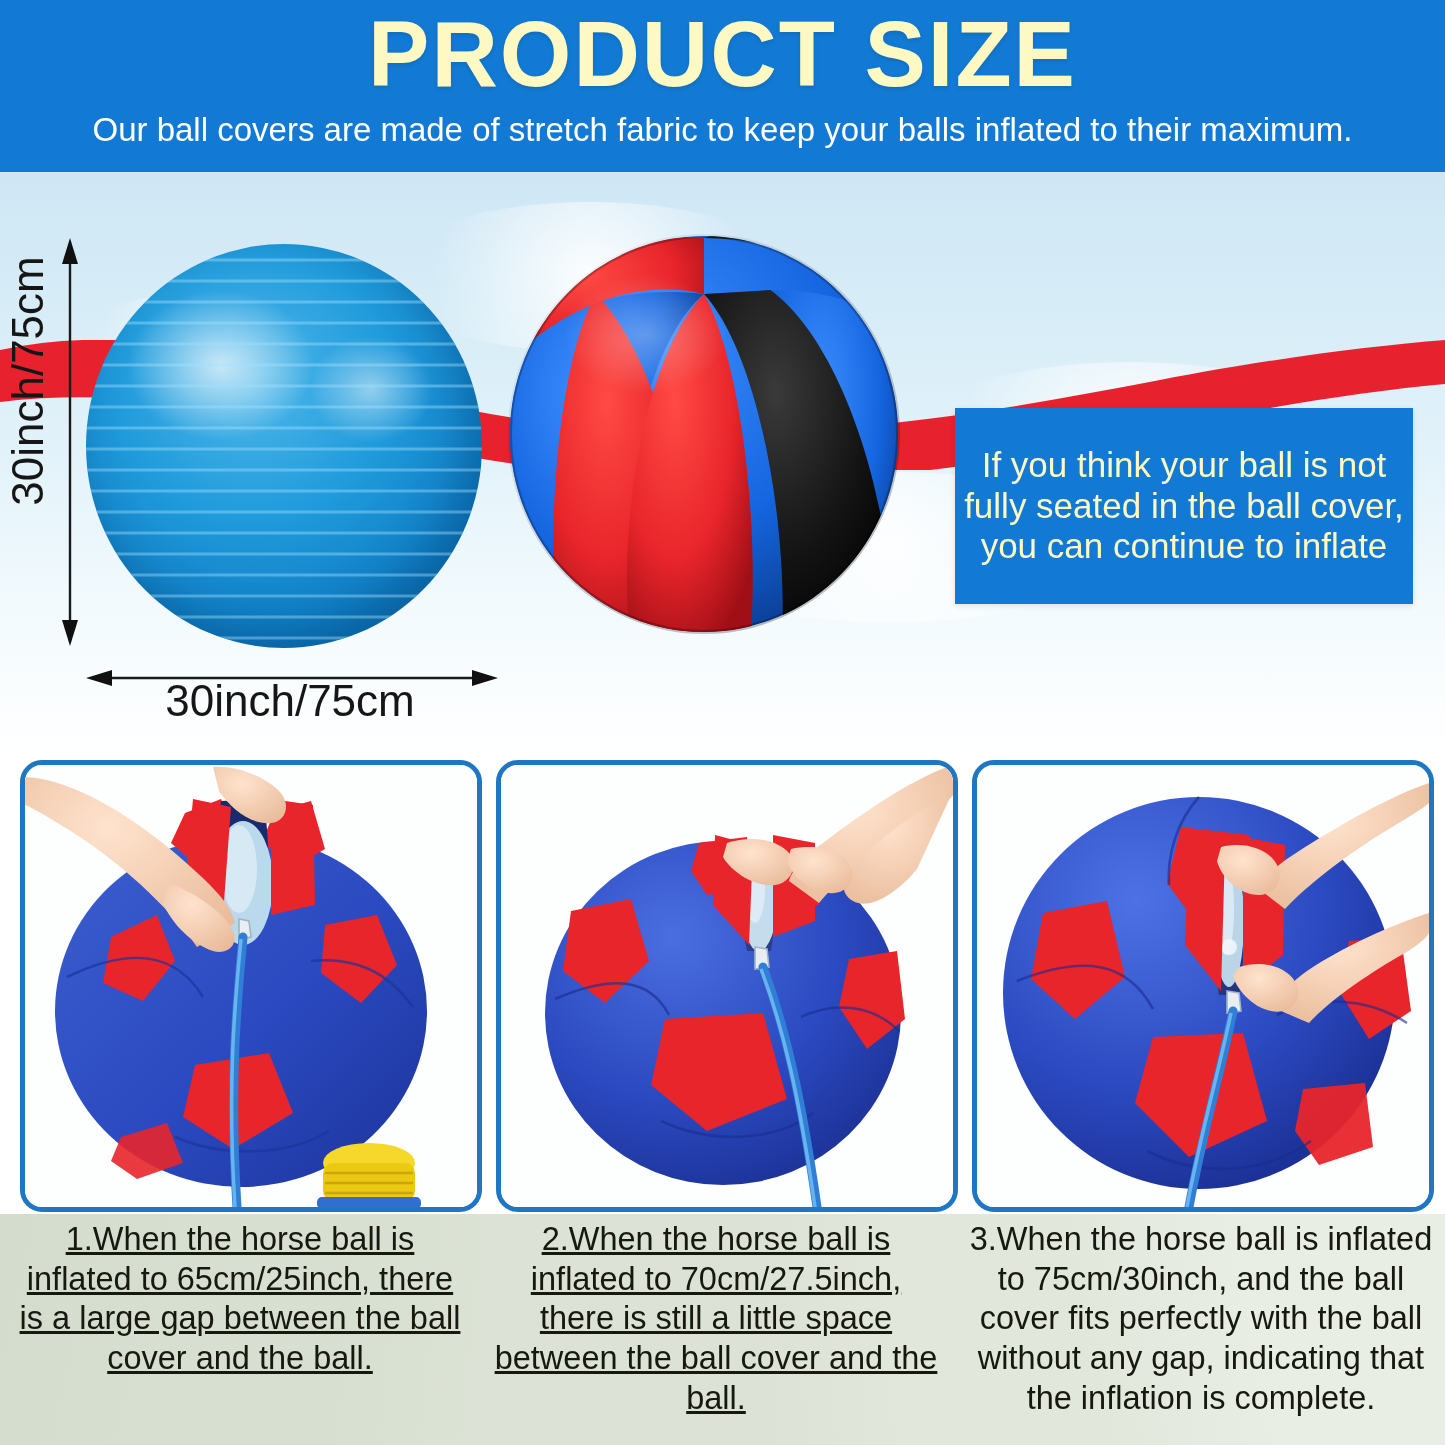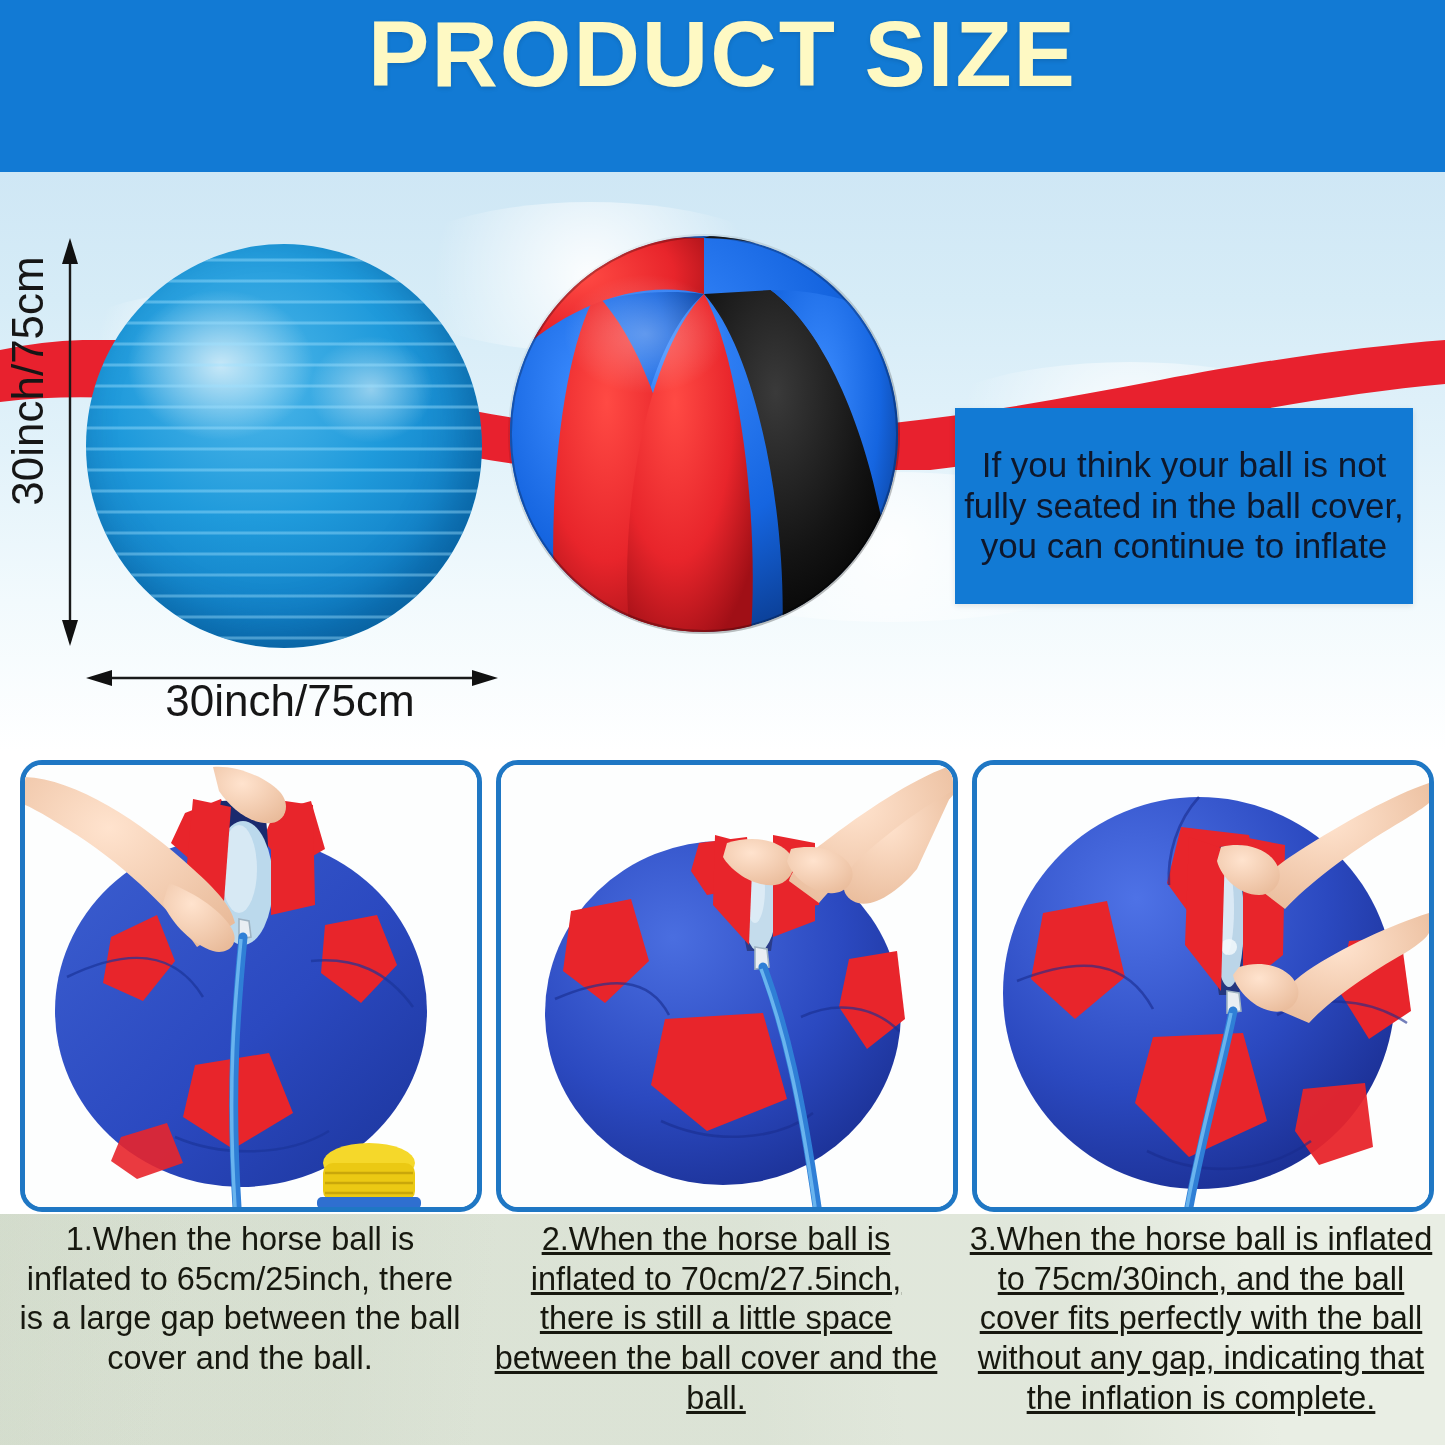--- a/index.html
+++ b/index.html
@@ -103,21 +103,21 @@
   }
 
   
   .note-box{
     position:absolute;left:955px;top:212px;width:458px;height:196px;
     background:#127AD4;
     display:flex;align-items:center;justify-content:center;
     box-shadow:0 2px 6px rgba(0,0,0,.10);
   }
   .note-box p{
-    margin:0;color:#0f172a;font-size:35px;line-height:1.17;
+    margin:0;color:#fef9c3;font-size:35px;line-height:1.17;
     text-align:center;font-weight:500;padding:0 4px;
   }
 
   
   .panels{
     position:absolute;left:0;top:752px;width:1445px;height:462px;
   }
   .panel{
     position:absolute;top:8px;width:452px;height:442px;
     border:5px solid #1F77C4;border-radius:22px;
@@ -137,29 +137,30 @@
       linear-gradient(86deg, rgba(205,215,198,.26) 52%, rgba(205,215,198,0) 62%),
       linear-gradient(78deg, rgba(205,215,198,.30) 74%, rgba(205,215,198,0) 86%),
       #E9EEE4;
     overflow:hidden;
   }
   .caption{
     position:absolute;top:6px;width:452px;
     text-align:center;color:#17180f;
     font-size:32.5px;line-height:1.22;
   }
-  .caption.c1{left:14px;}
+  .caption.c1{left:14px;text-decoration:underline;}
   .caption.c2{left:490px;text-decoration:underline;}
-  .caption.c3{left:962px;width:478px;text-decoration:underline;}
+  .caption.c3{left:962px;width:478px;}
 </style>
 </head>
 <body>
 
 <div class="header">
   <div class="title">PRODUCT SIZE</div>
+  <div class="subtitle">Our ball covers are made of stretch fabric to keep your balls inflated to their maximum.</div>
 </div>
 
 <div class="sky">
   <div class="clouds">
     <div class="cloud" style="left:380px;top:30px;width:420px;height:150px;"></div>
     <div class="cloud" style="left:60px;top:120px;width:300px;height:120px;"></div>
     <div class="cloud" style="left:900px;top:190px;width:460px;height:160px;"></div>
     <div class="cloud" style="left:640px;top:300px;width:500px;height:150px;"></div>
   </div>
   <svg class="red-wave" viewBox="0 0 1445 130" preserveAspectRatio="none">

